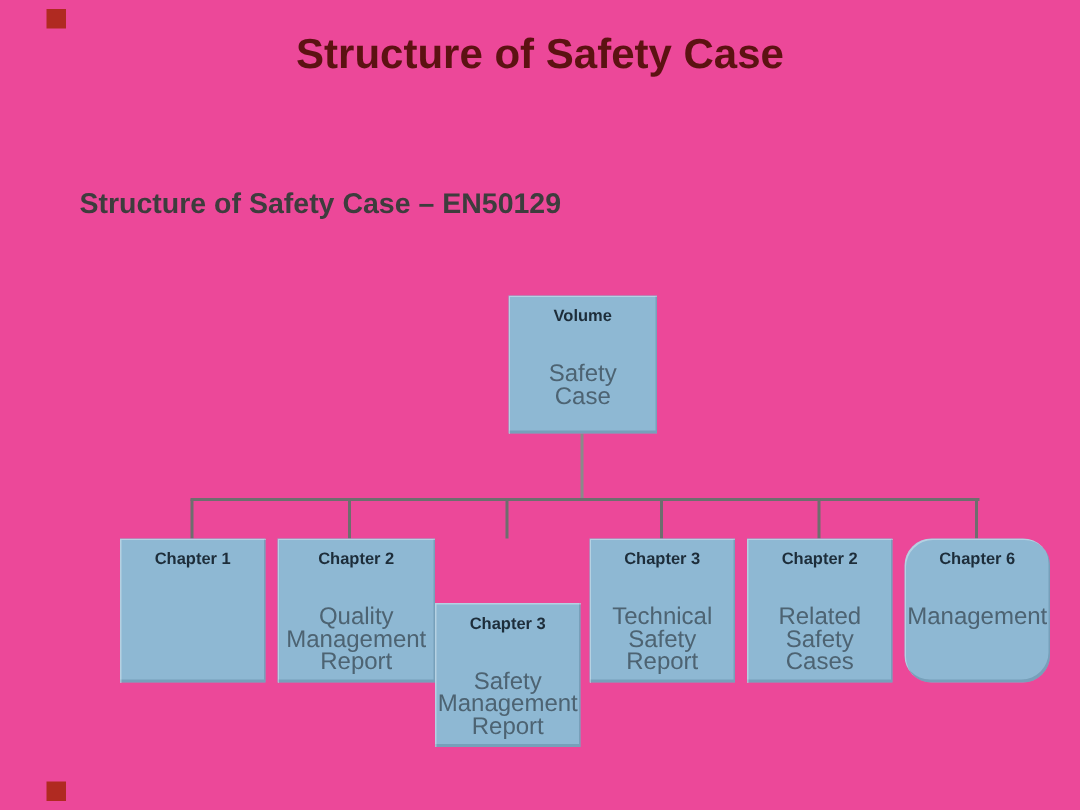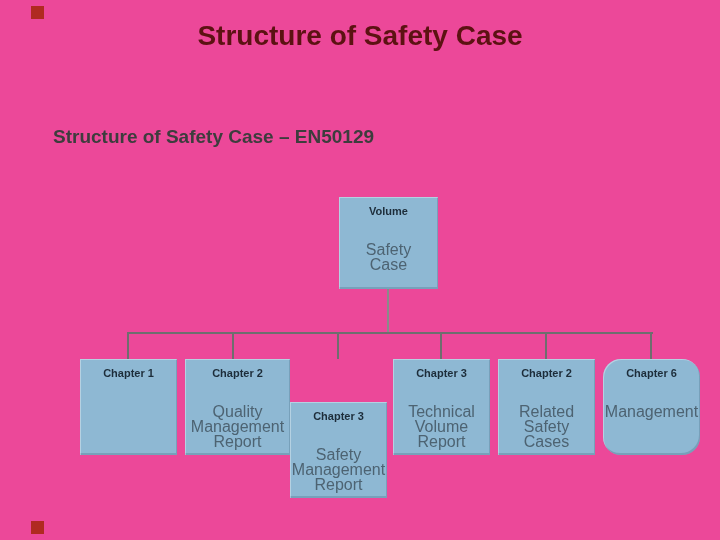--- a/index.html
+++ b/index.html
@@ -129,21 +129,21 @@
   </div>
   <div class="node child-node c2">
     <div class="hdr">Chapter 3</div>
     <div class="bd">Safety
 Management
 Report</div>
   </div>
   <div class="node child-node c3">
     <div class="hdr">Chapter 3</div>
     <div class="bd">Technical
-Volume
+Safety
 Report</div>
   </div>
   <div class="node child-node c4">
     <div class="hdr">Chapter 2</div>
     <div class="bd">Related
 Safety
 Cases</div>
   </div>
   <div class="node child-node c5">
     <div class="hdr">Chapter 6</div>

